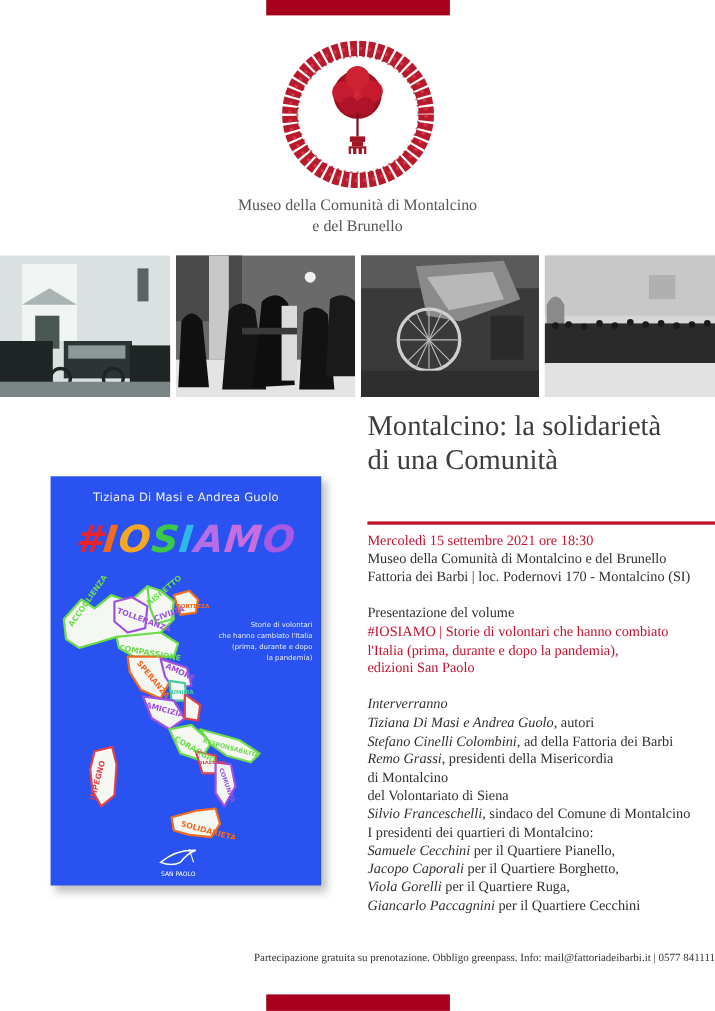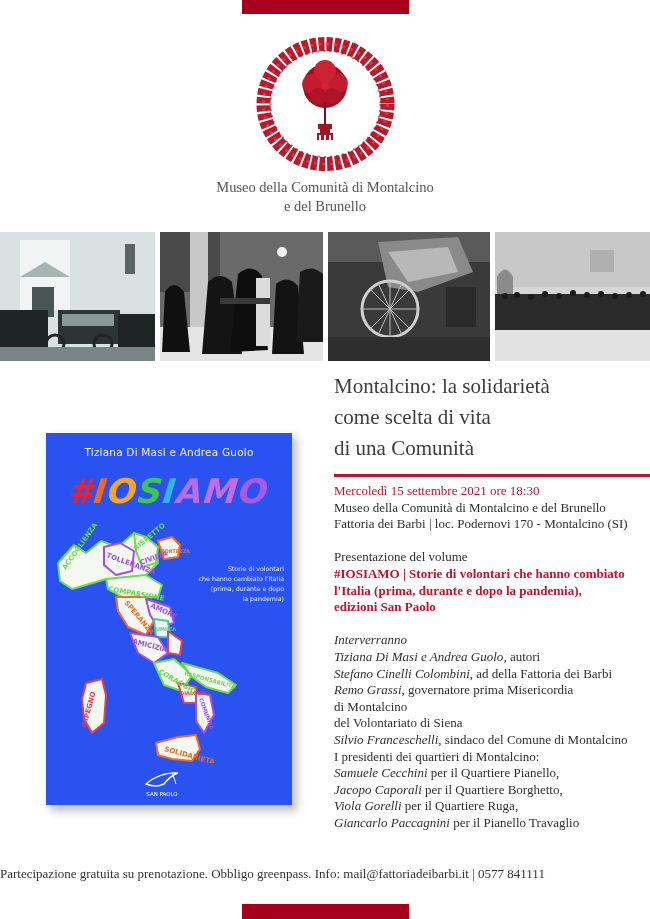--- a/index.html
+++ b/index.html
@@ -10,39 +10,39 @@
   .bar.top { top: 0; height: 14px; }
   .bar.bottom { top: 904px; height: 15px; }
 
   .logo { position: absolute; left: 254px; top: 36px; width: 143px; height: 136px; }
   .museum-name { position: absolute; left: 0; width: 650px; top: 178px; text-align: center; font-size: 14.5px; line-height: 19px; color: #555; }
 
   .photos { position: absolute; top: 232px; left: 0; width: 650px; height: 129px; }
   .photo { position: absolute; top: 0; height: 129px; overflow: hidden; }
   .photo svg { width: 100%; height: 100%; display: block; }
 
-  .title { position: absolute; left: 334px; top: 371px; font-size: 21px; line-height: 31px; color: #3d3d3d; }
+  .title { position: absolute; left: 334px; top: 371px; font-size: 26px; line-height: 31px; color: #3d3d3d; }
   .divider { position: absolute; left: 334px; top: 474px; width: 316px; height: 3px; background: #c1122e; }
 
   .details { position: absolute; left: 334px; top: 483px; width: 316px; font-size: 13px; line-height: 16.6px; color: #2f2f2f; }
   .details .red { color: #c1122e; }
-  .details .bold { font-weight: bold; }
+  .details .bold { font-weight: normal; }
   .details .gap { height: 16.6px; }
   .details i { }
 
   .book-shadow { position: absolute; left: 50px; top: 437px; width: 247px; height: 374px; background: rgba(0,0,0,0.25); filter: blur(4px); }
   .book { position: absolute; left: 46px; top: 433px; width: 246px; height: 372px; background: #2a52f0; overflow: hidden; }
   .book-authors { position: absolute; top: 13px; left: 0; width: 100%; text-align: center; font-family: "DejaVu Sans", sans-serif; font-size: 10.5px; color: #f0f0ff; letter-spacing: 0.2px; }
   .book-title { position: absolute; top: 38px; left: 0; width: 100%; text-align: center; font-family: "DejaVu Sans", sans-serif; font-weight: bold; font-size: 34px; letter-spacing: 1px; font-style: italic; }
   .book-title span { display: inline-block; transform: skewX(-6deg); }
   .book-subtitle { position: absolute; top: 131px; left: 122px; width: 116px; font-family: "DejaVu Sans", sans-serif; font-size: 6.3px; line-height: 10px; color: #e8ecff; text-align: right; }
   .book-map { position: absolute; left: 0; top: 90px; width: 246px; height: 240px; }
   .book-publisher { position: absolute; left: 86px; top: 337px; width: 60px; text-align: center; color: #fff; font-family: "DejaVu Sans", sans-serif; font-size: 5.5px; }
 
-  .footer { position: absolute; left: 0; top: 866px; width: 650px; text-align: left; font-size: 13px; color: #333; }
+  .footer { position: absolute; left: 0; top: 866px; width: 650px; text-align: right; font-size: 10px; color: #333; }
 </style>
 </head>
 <body>
 
 <div class="bar top"></div>
 
 <div class="logo">
   <svg viewBox="0 0 143 136" width="143" height="136">
     <defs>
       <radialGradient id="leaf" cx="50%" cy="50%" r="50%">
@@ -146,47 +146,46 @@
         <circle cx="134" cy="63" r="3"></circle>
           <circle cx="148" cy="62" r="3"></circle>
       </g>
       <rect x="0" y="98" width="155" height="31" fill="#e2e2e2"></rect>
     </svg>
   </div>
 </div>
 
 <div class="title">
   <div>Montalcino: la solidarietà</div>
-  <div>come scelta di vita</div>
   <div>di una Comunità</div>
 </div>
 <div class="divider"></div>
 
 <div class="details">
   <div class="red">Mercoledì 15 settembre 2021 ore 18:30</div>
   <div>Museo della Comunità di Montalcino e del Brunello</div>
   <div>Fattoria dei Barbi | loc. Podernovi 170 - Montalcino (SI)</div>
   <div class="gap"></div>
   <div>Presentazione del volume</div>
   <div class="red bold">#IOSIAMO | Storie di volontari che hanno combiato</div>
   <div class="red bold">l'Italia (prima, durante e dopo la pandemia),</div>
   <div class="red bold">edizioni San Paolo</div>
   <div class="gap"></div>
   <div><i>Interverranno</i></div>
   <div><i>Tiziana Di Masi e Andrea Guolo</i><span>, autori</span></div>
   <div><i>Stefano Cinelli Colombini</i><span>, ad della Fattoria dei Barbi</span></div>
-  <div><i>Remo Grassi</i><span>, governatore prima Misericordia</span></div>
+  <div><i>Remo Grassi</i><span>, presidenti della Misericordia</span></div>
   <div><span>di Montalcino</span></div>
   <div><span>del Volontariato di Siena</span></div>
   <div><i>Silvio Franceschelli</i><span>, sindaco del Comune di Montalcino</span></div>
   <div><span>I presidenti dei quartieri di Montalcino:</span></div>
   <div><i>Samuele Cecchini</i><span> per il Quartiere Pianello,</span></div>
   <div><i>Jacopo Caporali</i><span> per il Quartiere Borghetto,</span></div>
   <div><i>Viola Gorelli</i><span> per il Quartiere Ruga,</span></div>
-  <div><i>Giancarlo Paccagnini</i><span> per il Pianello Travaglio</span></div>
+  <div><i>Giancarlo Paccagnini</i><span> per il Quartiere Cecchini</span></div>
 </div>
 
 <div class="book-shadow"></div>
 <div class="book">
   <div class="book-authors">Tiziana Di Masi e Andrea Guolo</div>
   <div class="book-title">
     <span style="color:#e8232e">#</span><span style="color:#f26a1b">I</span><span style="color:#f5a623">O</span><span style="color:#3cc94a">S</span><span style="color:#2fb7e8">I</span><span style="color:#b56ee8">A</span><span style="color:#c86de0">M</span><span style="color:#a85ae6">O</span>
   </div>
 
   <svg class="book-map" viewBox="0 0 246 240">

